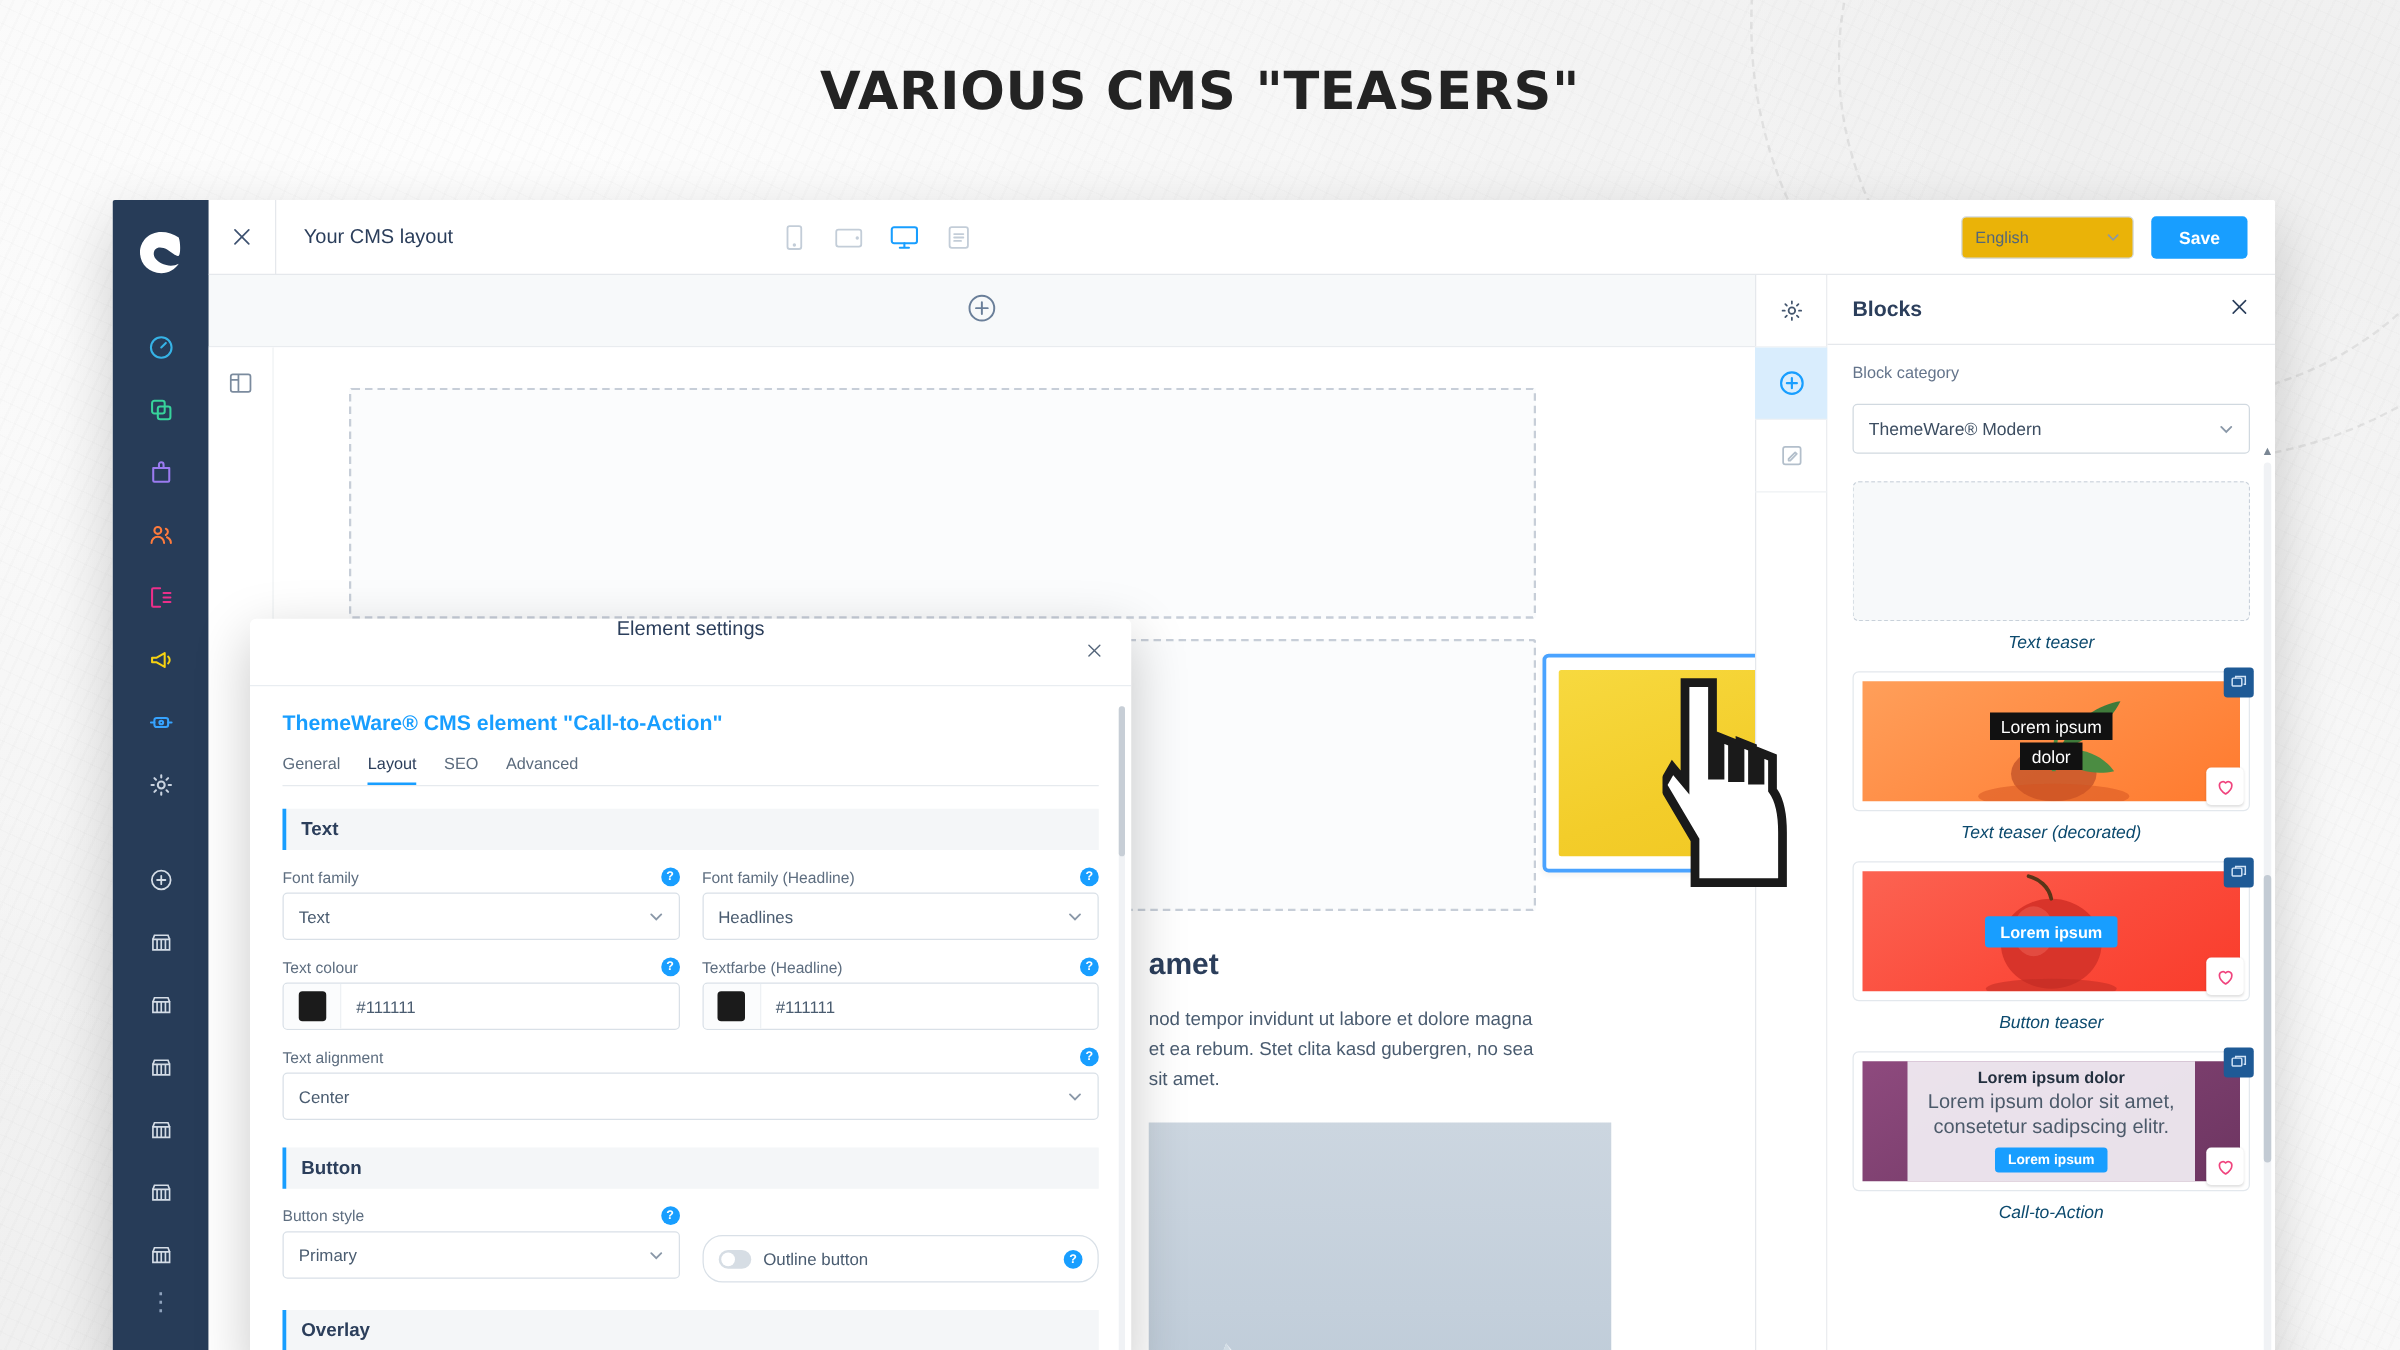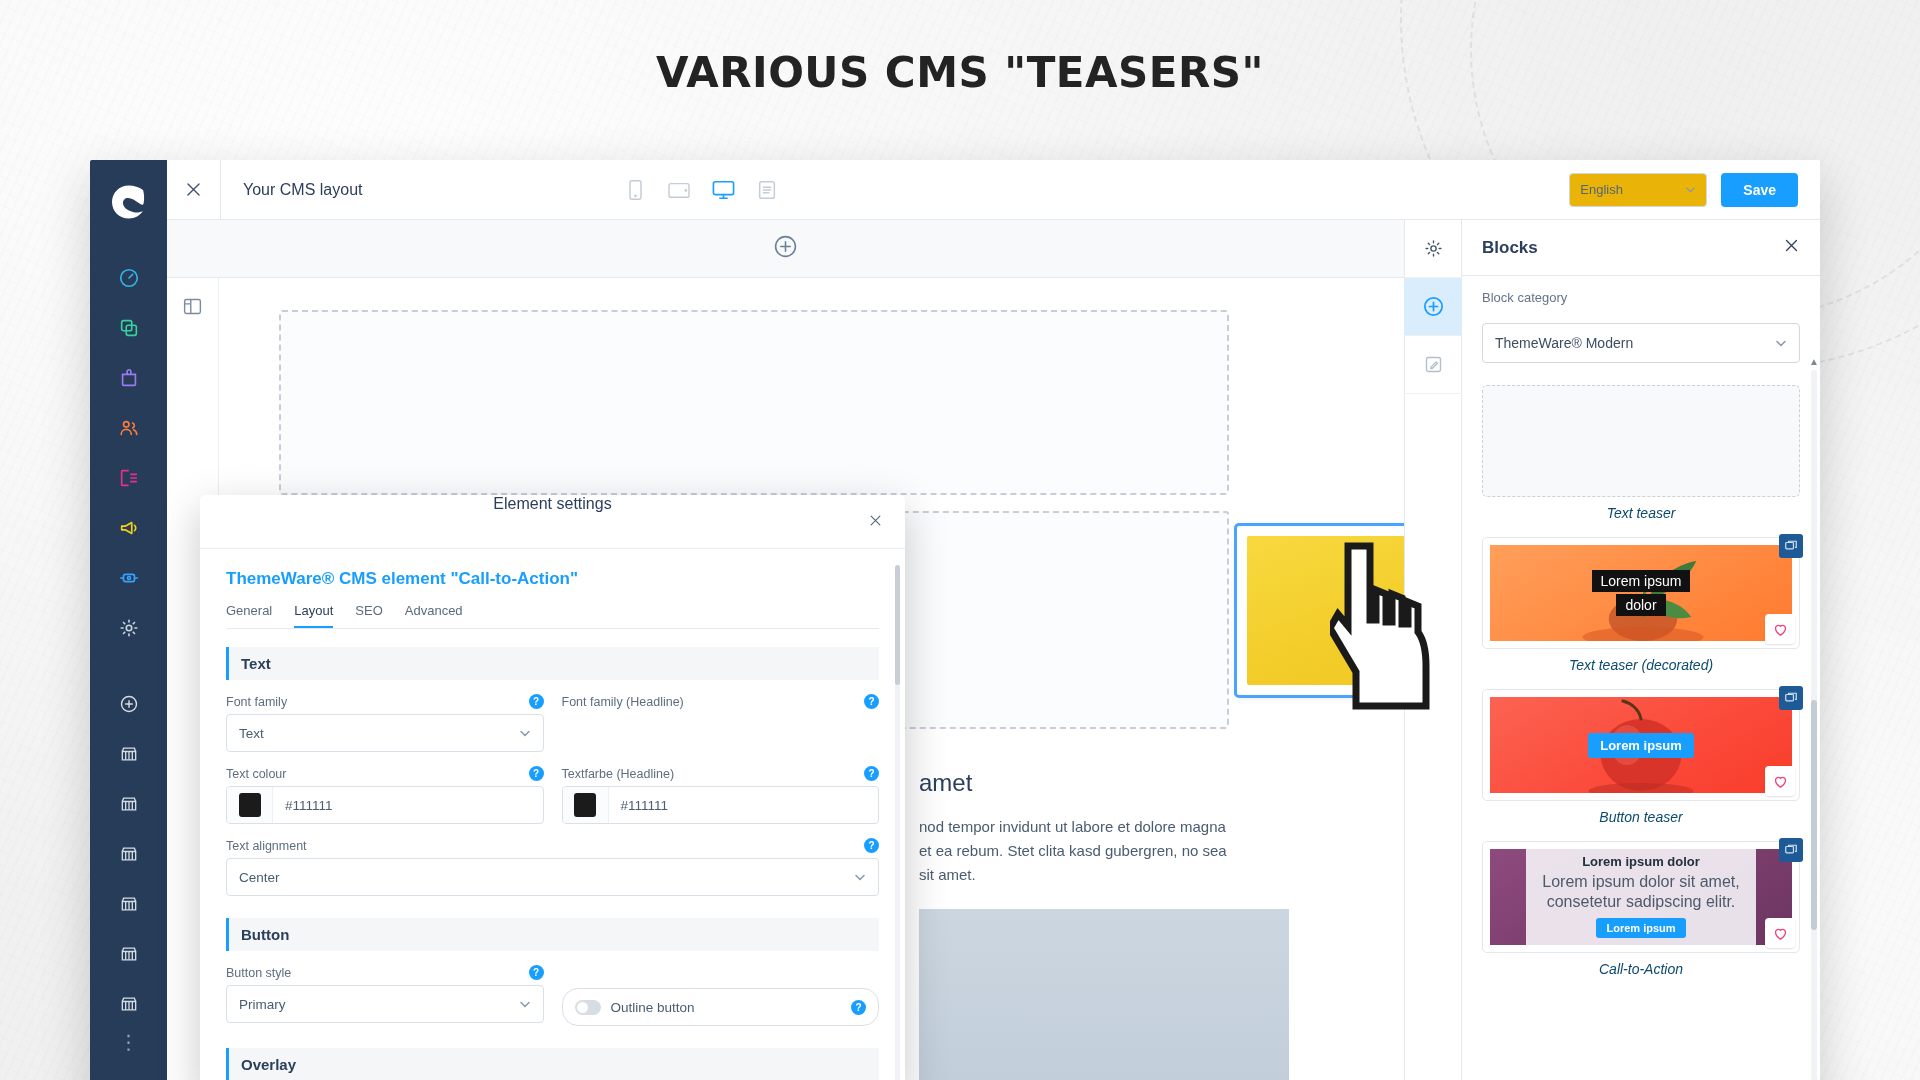--- a/index.html
+++ b/index.html
@@ -187,21 +187,21 @@
     color: #fff; font-size: 19px;
     text-shadow: 0 1px 2px rgba(0,0,0,0.12);
   }
 
   
   .content-block {
     position: absolute;
     left: 700px; top: 480px;
     width: 800px;
   }
-  .cb-head { font-size: 24px; font-weight: normal; color: #2b3e5b; margin-bottom: 18px; margin-top: 11px;}
+  .cb-head { font-size: 24px; font-weight: bold; color: #2b3e5b; margin-bottom: 18px;}
   .cb-text { font-size: 15px; color: #4a5c70; line-height: 1.6; }
   .cb-img {
     margin-top: 22px;
     width: 370px; height: 330px;
     background: linear-gradient(180deg,#ccd6e0 0%, #c3cfdb 45%, #b6c5d3 100%);
     position: relative; overflow: hidden;
   }
   .mount { position:absolute; bottom:0; left:0; width:100%; height:62%; }
 
   
@@ -798,20 +798,26 @@
           <svg width="12" height="12" viewBox="0 0 12 12" stroke="#8a98a8" fill="none" stroke-width="1.5">
               <path d="M2 4.5l4 4 4-4" stroke-linecap="round"></path>
             </svg>
         </div>
       </div>
       <div class="field">
         <div class="field-label-row">
           <span class="field-label">Font family (Headline)</span>
           <span class="help-dot">?</span>
         </div>
+        <div class="sel">
+          <span>Headlines</span>
+          <svg width="12" height="12" viewBox="0 0 12 12" stroke="#8a98a8" fill="none" stroke-width="1.5">
+              <path d="M2 4.5l4 4 4-4" stroke-linecap="round"></path>
+            </svg>
+        </div>
       </div>
     </div>
 
     <div class="field-grid">
       <div class="field">
         <div class="field-label-row">
           <span class="field-label">Text colour</span>
           <span class="help-dot">?</span>
         </div>
         <div class="color-row">

